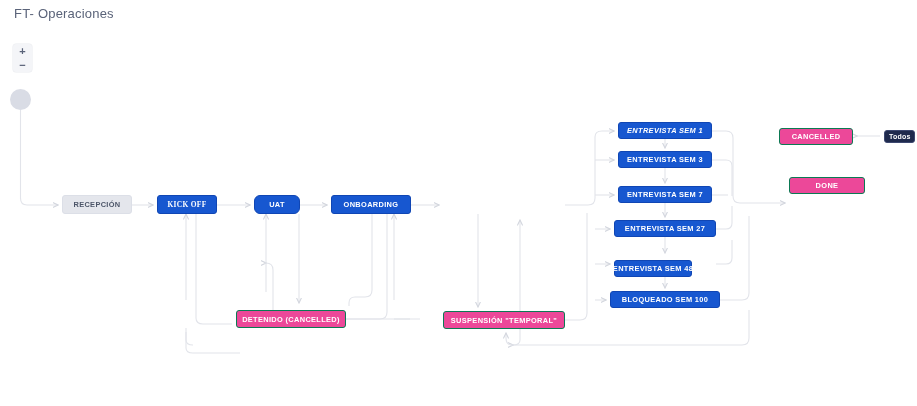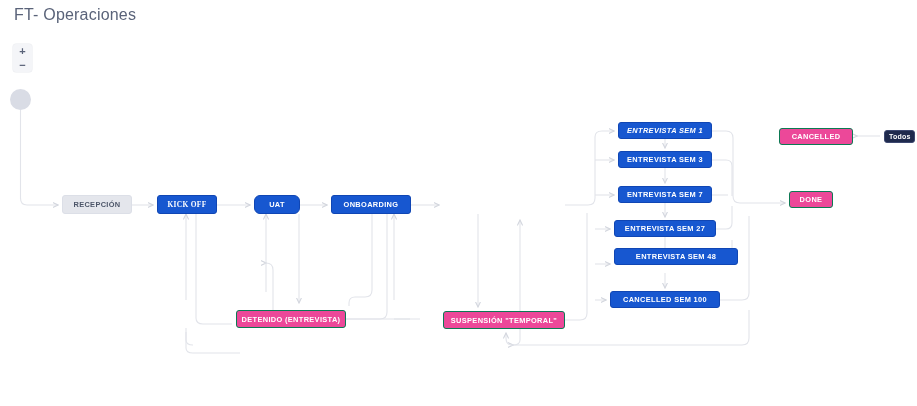--- a/index.html
+++ b/index.html
@@ -17,21 +17,21 @@
   #canvas {
     position: relative;
     width: 917px;
     height: 406px;
     background: #ffffff;
   }
   #page-title {
     position: absolute;
     left: 14px;
     top: 6px;
-    font-size: 16px;
+    font-size: 13px;
     color: #5a6379;
     letter-spacing: 0.2px;
     white-space: nowrap;
   }
   
   #zoom-controls {
     position: absolute;
     left: 13px;
     top: 44px;
     width: 19px;
@@ -218,38 +218,38 @@
   </div>
 
   <div class="node blue" style="left:618px; top:186px; width:94px; height:17px;">
     <span>ENTREVISTA SEM 7</span>
   </div>
 
   <div class="node blue" style="left:614px; top:220px; width:102px; height:17px;">
     <span>ENTREVISTA SEM 27</span>
   </div>
 
-  <div class="node blue" style="left:614px; top:248px; width:124px; height:17px;text-align:right;">
+  <div class="node blue" style="left:614px; top:260px; width:78px; height:17px;text-align:right;">
     <span>ENTREVISTA SEM 48</span>
   </div>
 
   <div class="node blue" style="left:610px; top:291px; width:110px; height:17px;">
-    <span>CANCELLED SEM 100</span>
+    <span>BLOQUEADO SEM 100</span>
   </div>
 
   <div class="node green" style="left:779px; top:128px; width:74px; height:17px;">
     <span>CANCELLED</span>
   </div>
 
-  <div class="node green" style="left:789px; top:191px; width:44px; height:17px;">
+  <div class="node green" style="left:789px; top:177px; width:76px; height:17px;">
     <span>DONE</span>
   </div>
 
   <div class="node green" style="left:236px; top:310px; width:110px; height:18px;">
-    <span>DETENIDO (ENTREVISTA)</span>
+    <span>DETENIDO (CANCELLED)</span>
   </div>
 
   <div class="node green" style="left:443px; top:311px; width:122px; height:18px;">
     <span>SUSPENSIÓN "TEMPORAL"</span>
   </div>
 
   <div class="badge" style="left:884px; top:130px;">
     <span>Todos</span>
   </div>
 

